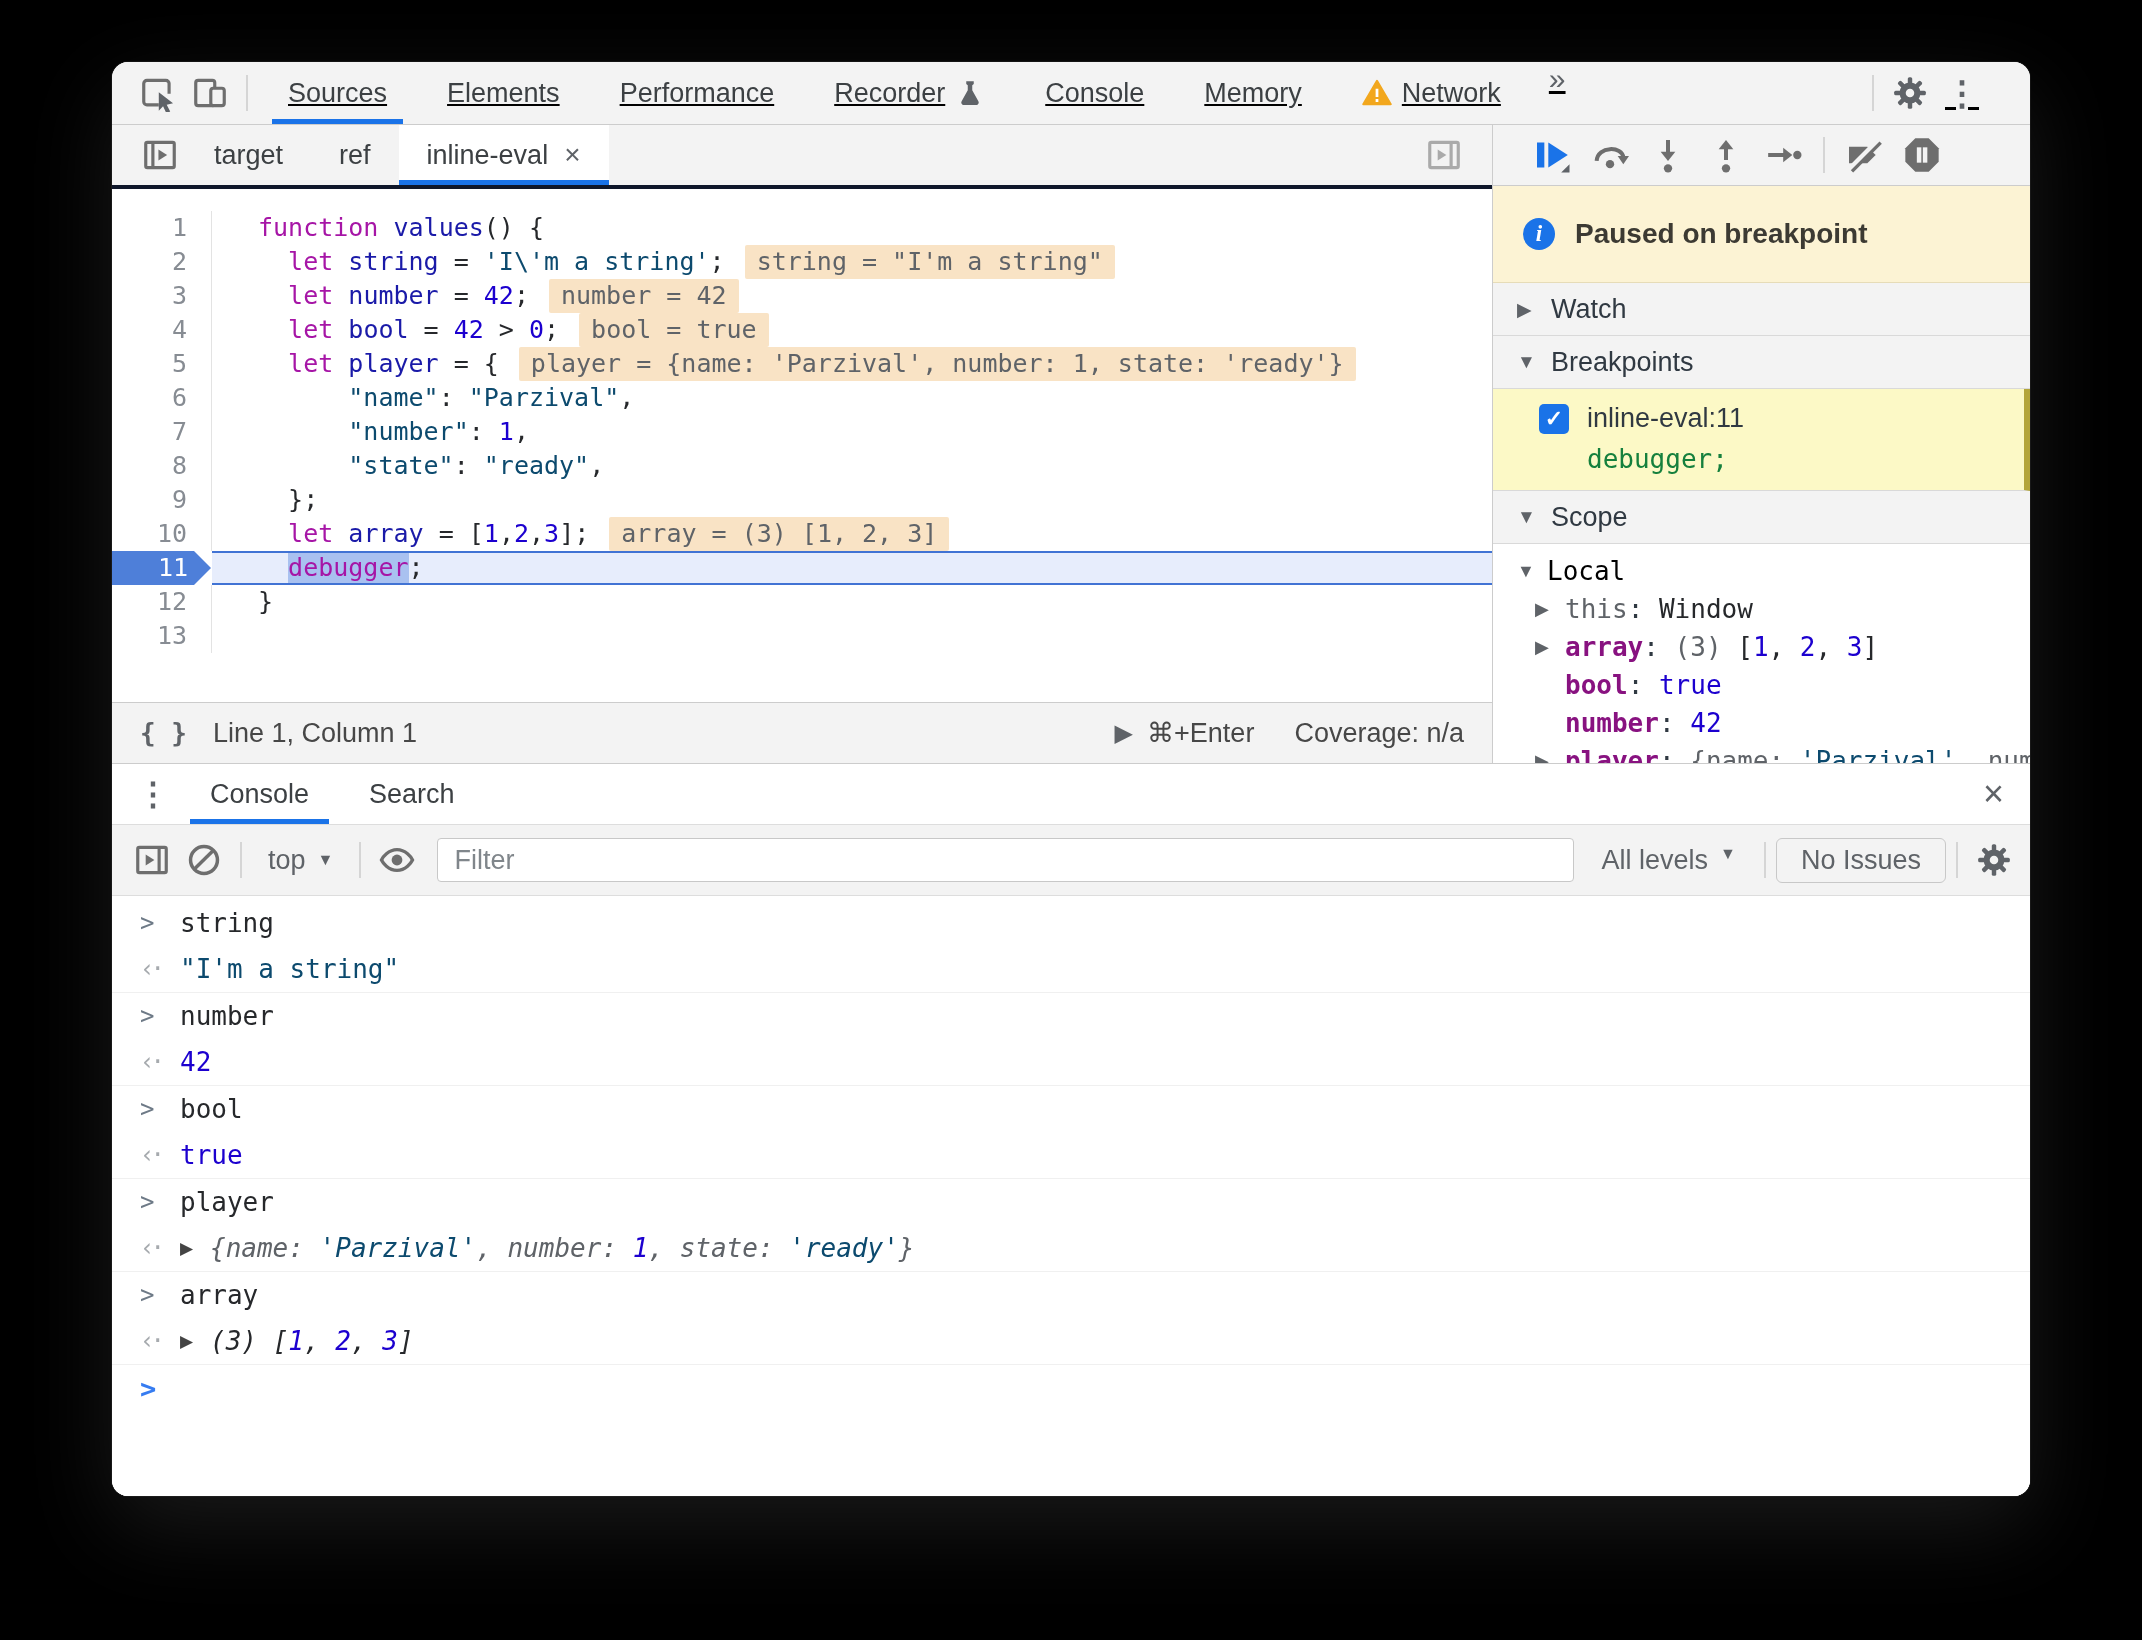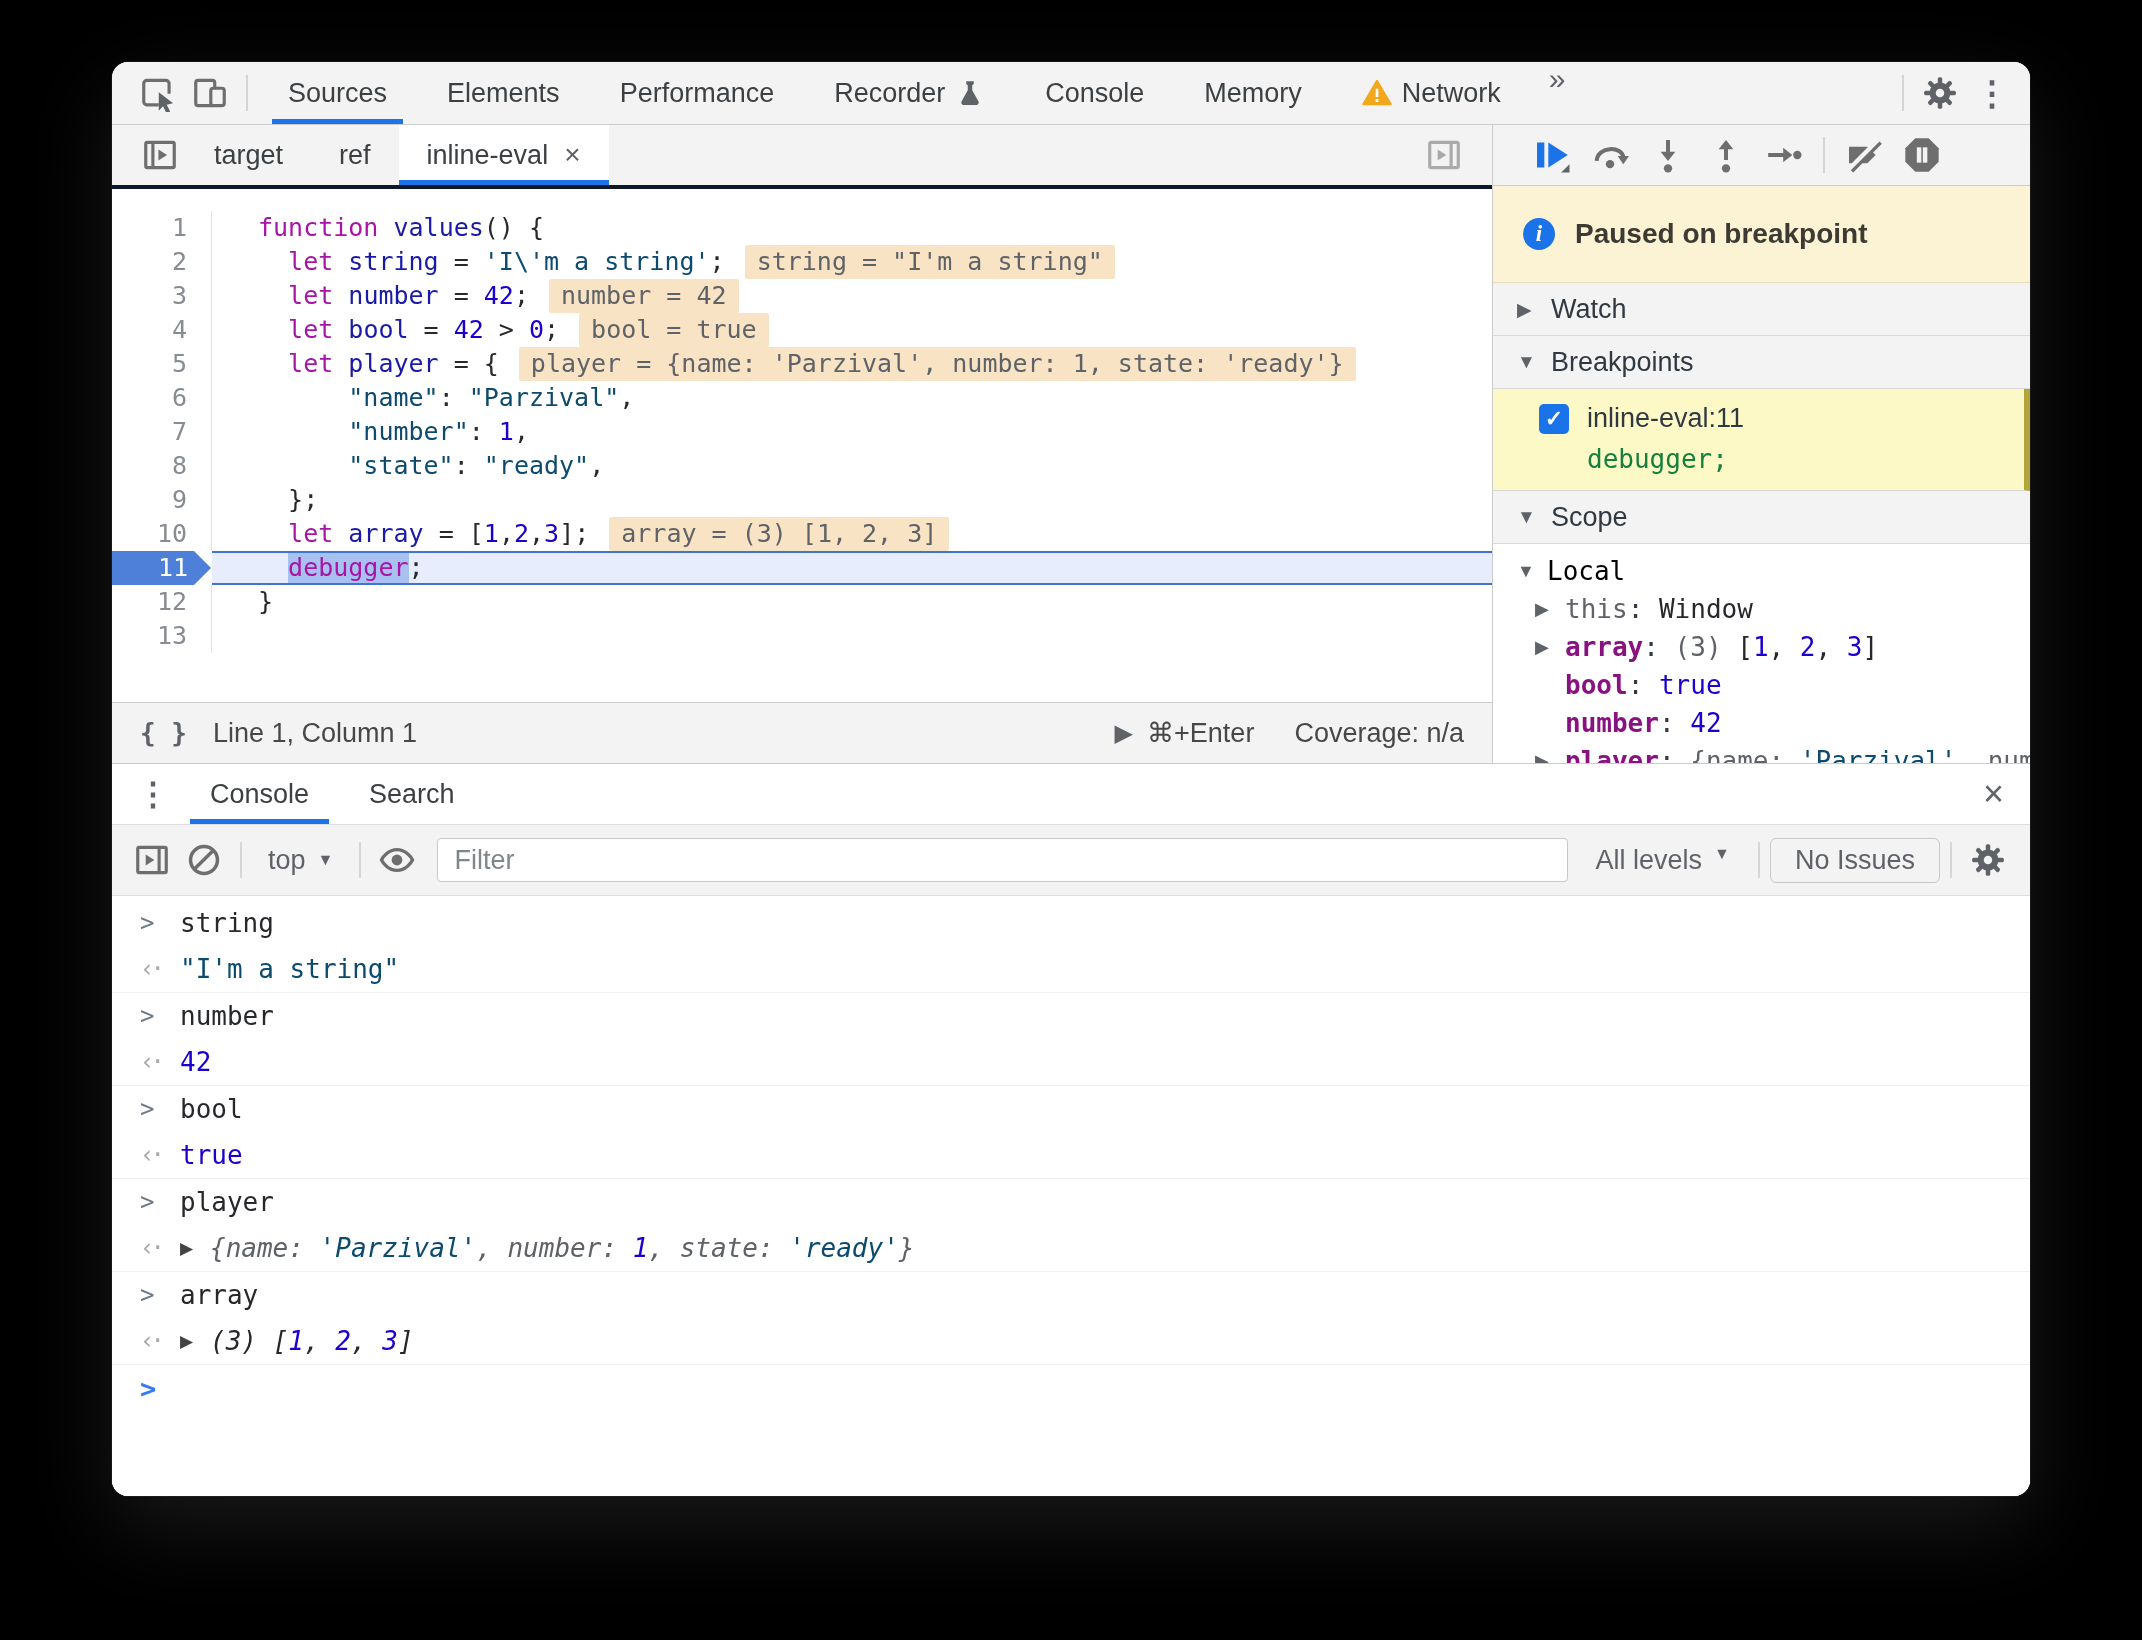--- a/index.html
+++ b/index.html
@@ -7,21 +7,21 @@
   .window{position:absolute;left:112px;top:62px;width:1918px;height:1434px;background:#fff;
     border-radius:16px;overflow:hidden;box-shadow:0 30px 90px rgba(120,120,120,.22),0 0 0 1px rgba(255,255,255,.06);
     display:flex;flex-direction:column;}
   
   .titlebar{height:56px;flex:none;background:#3a3433;position:relative;display:flex;align-items:center;justify-content:center;}
   .traffic{position:absolute;left:32px;top:0;height:100%;display:flex;align-items:center;gap:15px;}
   .tl{width:25px;height:25px;border-radius:50%;display:inline-block;}
   .tl.red{background:#d9665e}.tl.yellow{background:#f0b52f}.tl.green{background:#33c048}
   .title{color:#d4d0ce;font-size:28px;font-weight:700;}
   
-  .main-tabbar{height:62px;flex:none;background:#f3f3f3;border-bottom:1px solid #ccc;display:flex;align-items:center;padding:0 12px 0 20px;}
+  .main-tabbar{height:62px;flex:none;background:#f3f3f3;border-bottom:1px solid #ccc;display:flex;align-items:center;padding:0 42px 0 20px;text-decoration:underline;}
   .tbtn{display:inline-flex;align-items:center;justify-content:center;width:52px;height:52px;flex:none;cursor:pointer;}
   .tbtn svg{width:38px;height:38px;}
   .vsep{width:2px;height:36px;background:#d5d5d5;margin:0 10px;flex:none;}
   .main-tabs{display:flex;height:100%;align-items:stretch;}
   .main-tab{position:relative;display:flex;align-items:center;gap:10px;padding:0 30px;font-size:27px;color:#3c4043;cursor:pointer;}
   .main-tab .underline{position:absolute;left:14px;right:14px;bottom:0;height:5px;background:#1a73e8;display:none;}
   .main-tab.active .underline{display:block;}
   .overflow-btn{font-size:30px;color:#5f6368;padding:0 18px;cursor:pointer;}
   .spacer{flex:1;}
   .dots{font-size:34px;color:#5f6368;font-weight:700;letter-spacing:0;}
@@ -81,21 +81,21 @@
   .scolon{color:#303942;}
   
   .console-drawer{flex:1;display:flex;flex-direction:column;border-top:1px solid #ccc;background:#fff;overflow:hidden;}
   .drawer-header{height:60px;flex:none;display:flex;align-items:center;border-bottom:1px solid #ddd;padding:0 26px 0 14px;background:#fff;}
   .drawer-menu{width:54px;text-align:center;font-size:32px;color:#5f6368;font-weight:700;cursor:pointer;flex:none;}
   .drawer-tabs{display:flex;height:100%;align-items:stretch;}
   .drawer-tab{position:relative;display:flex;align-items:center;padding:0 30px;font-size:27px;color:#3c4043;cursor:pointer;}
   .drawer-tab .underline{position:absolute;left:10px;right:10px;bottom:0;height:5px;background:#1a73e8;display:none;}
   .drawer-tab.active .underline{display:block;}
   .drawer-close{margin-left:auto;font-size:36px;color:#5f6368;cursor:pointer;}
-  .console-toolbar{height:70px;flex:none;background:#f3f3f3;border-bottom:1px solid #ddd;display:flex;align-items:center;padding:0 16px 0 14px;}
+  .console-toolbar{height:70px;flex:none;background:#f3f3f3;border-bottom:1px solid #ddd;display:flex;align-items:center;padding:0 10px 0 14px;}
   .ctx-label{font-size:27px;color:#5f6368;display:flex;align-items:center;gap:12px;padding:0 16px;cursor:pointer;}
   .caret{font-size:16px;color:#5f6368;}
   .filter-input{flex:1;height:42px;margin:0 10px 0 14px;border:1px solid #c8c8c8;border-radius:4px;background:#fff;
      font-size:27px;color:#303942;padding:0 16px;outline:none;font-family:"Liberation Sans",sans-serif;}
   .filter-input::placeholder{color:#80868b;}
   .levels{font-size:27px;color:#5f6368;display:flex;gap:12px;padding:0 18px;cursor:pointer;white-space:nowrap;}
   .no-issues{border:1px solid #c8c8c8;border-radius:6px;background:#f3f3f3;font-size:27px;color:#5f6368;
      padding:6px 24px;white-space:nowrap;cursor:pointer;}
   .console-log{flex:1;overflow:hidden;font-family:"DejaVu Sans Mono",monospace;font-size:26px;background:#fff;padding-top:4px;}
   .crow{display:flex;align-items:center;height:46px;padding-left:28px;white-space:pre;}

